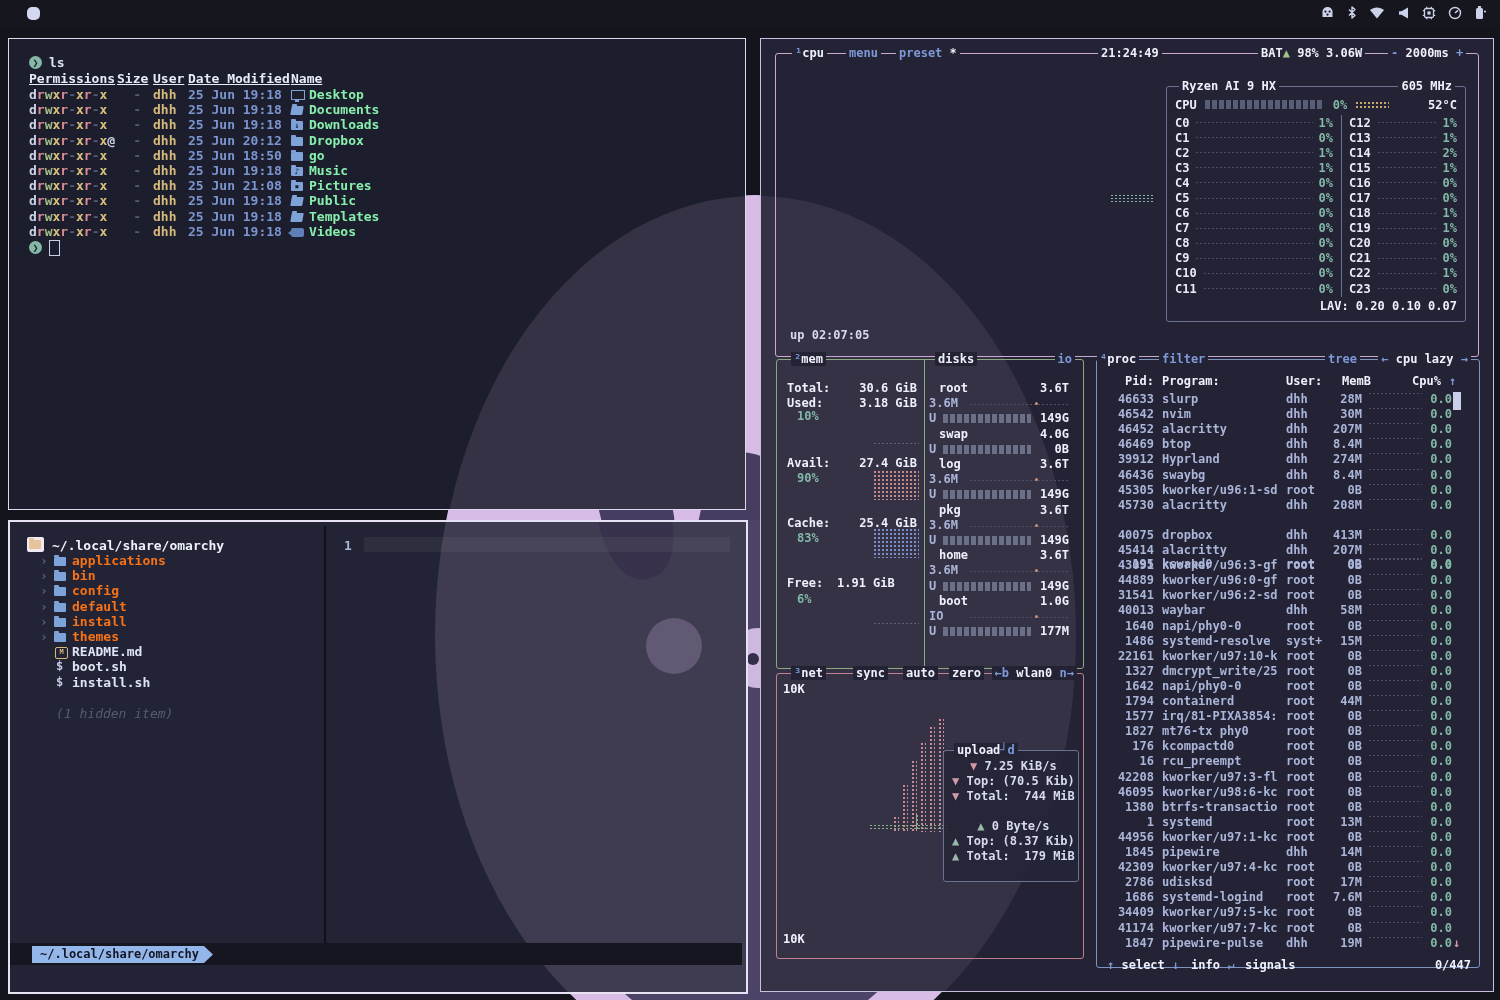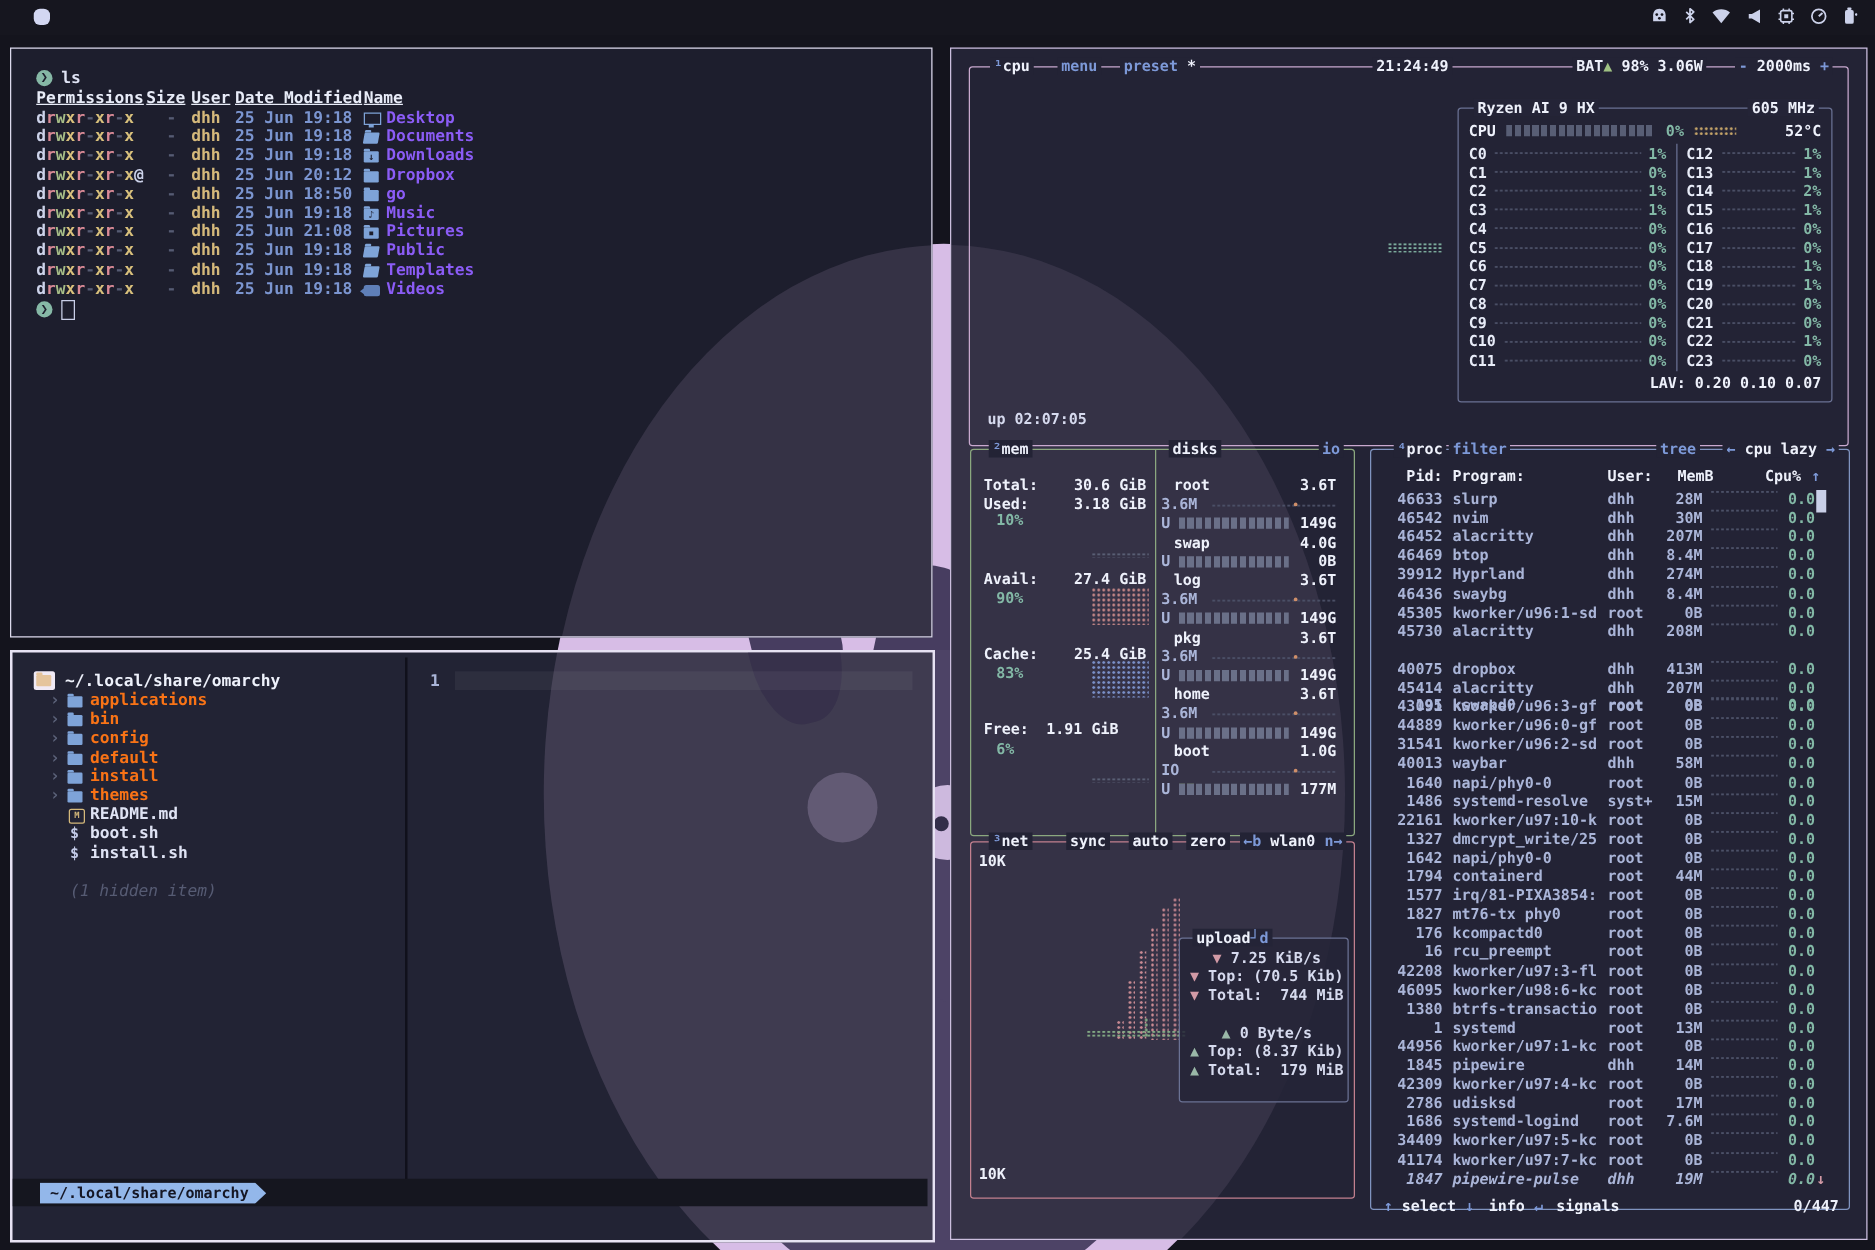--- a/index.html
+++ b/index.html
@@ -34,21 +34,21 @@
   .win-shape{position:absolute;pointer-events:none;}
 
   
   #win-ls{left:8px;top:38px;width:736px;height:470px;background:#1d1e2d;border:1px solid #dcd9ec;
     font-size:13px;color:#c9cfe8;}
   .prompt-circle{position:absolute;width:13px;height:13px;border-radius:50%;background:#86b8a6;color:#1d1e2d;
     font-size:10px;line-height:13px;text-align:center;font-weight:bold;}
   .ls-head span{position:absolute;color:#e8ecf8;text-decoration:underline;}
   .ls-row span{position:absolute;}
   .c-d{color:#cdd3ea}.c-r{color:#d98a96}.c-w{color:#a6bd87}.c-x{color:#d8c07c}.c-dash{color:#565b73}.c-at{color:#cdd3ea}
-  .ls-size{color:#565b73}.ls-user{color:#d5b97b}.ls-date{color:#7b95d0}.ls-name{color:#8b5cf6}
+  .ls-size{color:#565b73}.ls-user{color:#d5b97b}.ls-date{color:#7b95d0}.ls-name{color:#86efac}
   .cursor-box{position:absolute;width:9px;height:14px;border:1px solid #c9cfe8;}
 
   
   .ic{position:absolute;display:inline-block;}
   .ic-folder{width:12px;height:9px;background:#7ea3d8;border-radius:1px;margin-top:4px;}
   .ic-folder::before{content:"";position:absolute;top:-2px;left:0;width:5px;height:2px;background:#7ea3d8;border-radius:1px 1px 0 0;}
   .ic-open{transform:skewX(-10deg);}
   .ic-glyph::after{position:absolute;left:0;right:0;top:0;bottom:0;color:#1d1e2d;font-size:8px;line-height:9px;text-align:center;font-weight:bold;}
   .ic-dl::after{content:"↓";}
   .ic-mu::after{content:"♪";}
@@ -426,21 +426,21 @@
           </div>
         <div id="net-up" class="abs" style="left:8px;top:68px;">
             <div class="t" style="height: 15.1px; color: rgb(214, 218, 238);"><span style="color: rgb(154, 184, 168);">▲ </span>0 Byte/s</div>
             <div class="t" style="height: 15.1px; color: rgb(214, 218, 238);"><span style="color: rgb(154, 184, 168);">▲ </span>Top: (8.37 Kib)</div>
             <div class="t" style="height: 15.1px; color: rgb(214, 218, 238);"><span style="color: rgb(154, 184, 168);">▲ </span>Total:  179 MiB</div>
           </div>
       </div>
     </div>
 
     <div class="bbox b-proc" style="left:335px;top:320px;width:382px;height:607px;">
-      <span class="chip t" style="left:18px;"><span class="key">⁴</span><span class="ti">proc</span></span>
+      <span class="chip t" style="left:0;"><span class="key">⁴</span><span class="ti">proc</span></span>
       <span class="chip t" style="left:62px;"><span class="key">filter</span></span>
       <span class="chip t" style="left:228px;"><span class="key">tree</span></span>
       <span class="chip t" style="right:8px;"><span class="key">←</span> <span class="ti">cpu lazy</span> <span class="key">→</span></span>
       <div>
         <span class="abs t ti" style="left:9px;top:14px;width:48px;text-align:right;">Pid:</span>
         <span class="abs t ti" style="left:65px;top:14px;">Program:</span>
         <span class="abs t ti" style="left:189px;top:14px;">User:</span>
         <span class="abs t ti" style="left:245px;top:14px;">MemB</span>
         <span class="abs t ti" style="left:315px;top:14px;">Cpu%</span>
         <span class="abs t key" style="left:352px;top:14px;">↑</span>
@@ -475,21 +475,21 @@
           <div class="proc-row t" style="top: 424.6px; left: 9px; width: 360px;"><span class="pr-pid">46095</span><span class="pr-prog">kworker/u98:6-kc</span><span class="pr-user">root</span><span class="pr-mem">0B</span><span class="pr-dots dotline"></span><span class="pr-cpu">0.0</span></div>
           <div class="proc-row t" style="top: 439.7px; left: 9px; width: 360px;"><span class="pr-pid">1380</span><span class="pr-prog">btrfs-transactio</span><span class="pr-user">root</span><span class="pr-mem">0B</span><span class="pr-dots dotline"></span><span class="pr-cpu">0.0</span></div>
           <div class="proc-row t" style="top: 454.8px; left: 9px; width: 360px;"><span class="pr-pid">1</span><span class="pr-prog">systemd</span><span class="pr-user">root</span><span class="pr-mem">13M</span><span class="pr-dots dotline"></span><span class="pr-cpu">0.0</span></div>
           <div class="proc-row t" style="top: 469.9px; left: 9px; width: 360px;"><span class="pr-pid">44956</span><span class="pr-prog">kworker/u97:1-kc</span><span class="pr-user">root</span><span class="pr-mem">0B</span><span class="pr-dots dotline"></span><span class="pr-cpu">0.0</span></div>
           <div class="proc-row t" style="top: 485px; left: 9px; width: 360px;"><span class="pr-pid">1845</span><span class="pr-prog">pipewire</span><span class="pr-user">dhh</span><span class="pr-mem">14M</span><span class="pr-dots dotline"></span><span class="pr-cpu">0.0</span></div>
           <div class="proc-row t" style="top: 500.1px; left: 9px; width: 360px;"><span class="pr-pid">42309</span><span class="pr-prog">kworker/u97:4-kc</span><span class="pr-user">root</span><span class="pr-mem">0B</span><span class="pr-dots dotline"></span><span class="pr-cpu">0.0</span></div>
           <div class="proc-row t" style="top: 515.2px; left: 9px; width: 360px;"><span class="pr-pid">2786</span><span class="pr-prog">udisksd</span><span class="pr-user">root</span><span class="pr-mem">17M</span><span class="pr-dots dotline"></span><span class="pr-cpu">0.0</span></div>
           <div class="proc-row t" style="top: 530.3px; left: 9px; width: 360px;"><span class="pr-pid">1686</span><span class="pr-prog">systemd-logind</span><span class="pr-user">root</span><span class="pr-mem">7.6M</span><span class="pr-dots dotline"></span><span class="pr-cpu">0.0</span></div>
           <div class="proc-row t" style="top: 545.4px; left: 9px; width: 360px;"><span class="pr-pid">34409</span><span class="pr-prog">kworker/u97:5-kc</span><span class="pr-user">root</span><span class="pr-mem">0B</span><span class="pr-dots dotline"></span><span class="pr-cpu">0.0</span></div>
           <div class="proc-row t" style="top: 560.5px; left: 9px; width: 360px;"><span class="pr-pid">41174</span><span class="pr-prog">kworker/u97:7-kc</span><span class="pr-user">root</span><span class="pr-mem">0B</span><span class="pr-dots dotline"></span><span class="pr-cpu">0.0</span></div>
-          <div class="proc-row t" style="top: 575.6px; left: 9px; width: 360px; font-style: italic;"><span class="pr-pid">1847</span><span class="pr-prog">pipewire-pulse</span><span class="pr-user">dhh</span><span class="pr-mem">19M</span><span class="pr-dots dotline"></span><span class="pr-cpu">0.0</span></div>
+          <div class="proc-row t" style="top: 575.6px; left: 9px; width: 360px;"><span class="pr-pid">1847</span><span class="pr-prog">pipewire-pulse</span><span class="pr-user">dhh</span><span class="pr-mem">19M</span><span class="pr-dots dotline"></span><span class="pr-cpu">0.0</span></div>
         </div>
       <div class="abs" style="left:356px;top:32px;width:8px;height:18px;background:#c9cfe8;"></div>
       <span class="abs t" style="left:356px;top:576px;color:#d29aa6;">↓</span>
       <div>
         <span class="abs t" style="left:10px;top:598px;"><span class="key">↑</span> <span class="ti">select</span> <span class="key">↓</span></span>
         <span class="abs t" style="left:94px;top:598px;"><span class="ti">info</span> <span class="key">↵</span></span>
         <span class="abs t" style="left:148px;top:598px;"><span class="ti">signals</span></span>
         <span class="abs t ti" style="right:8px;top:598px;">0/447</span>
       </div>
     </div>

